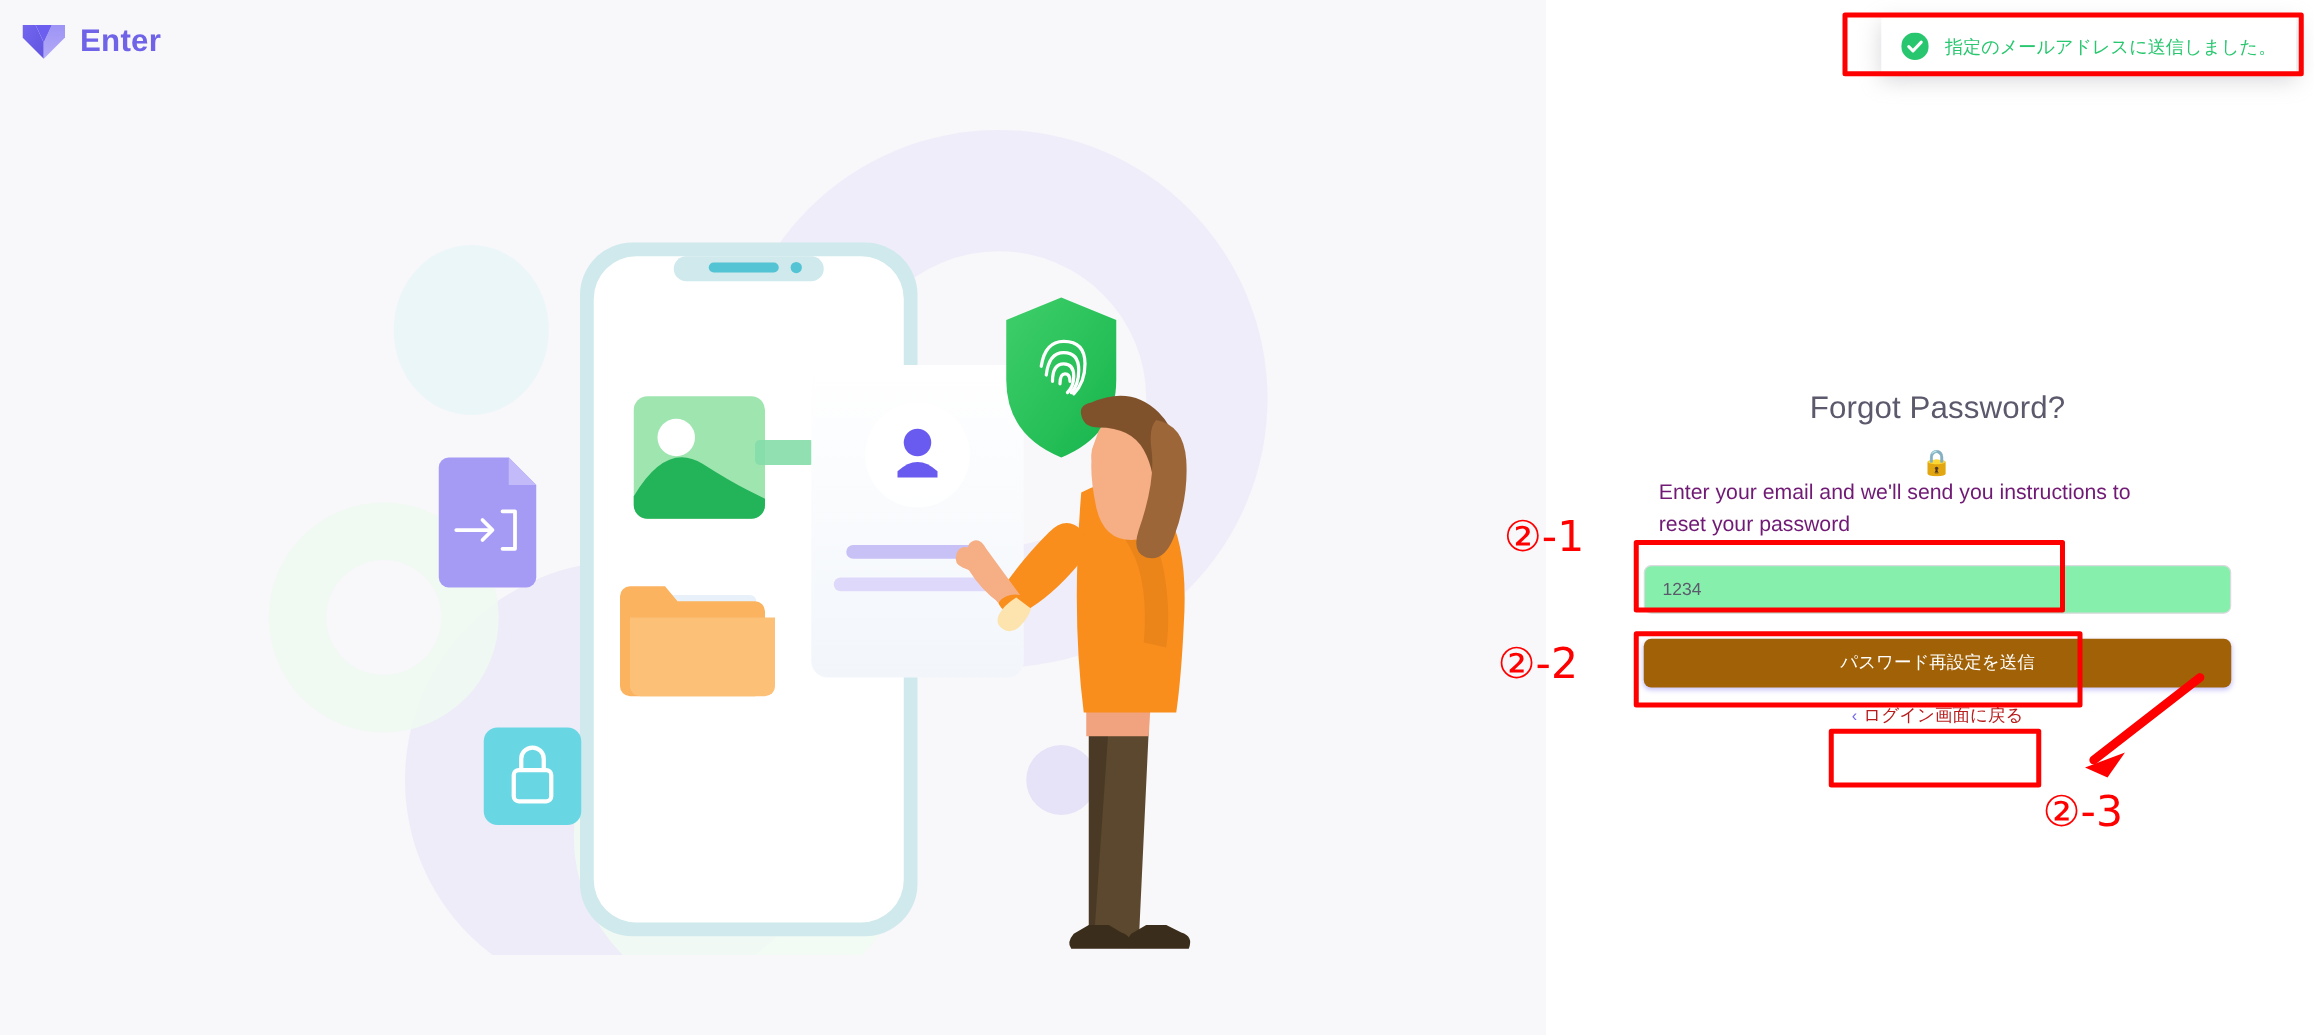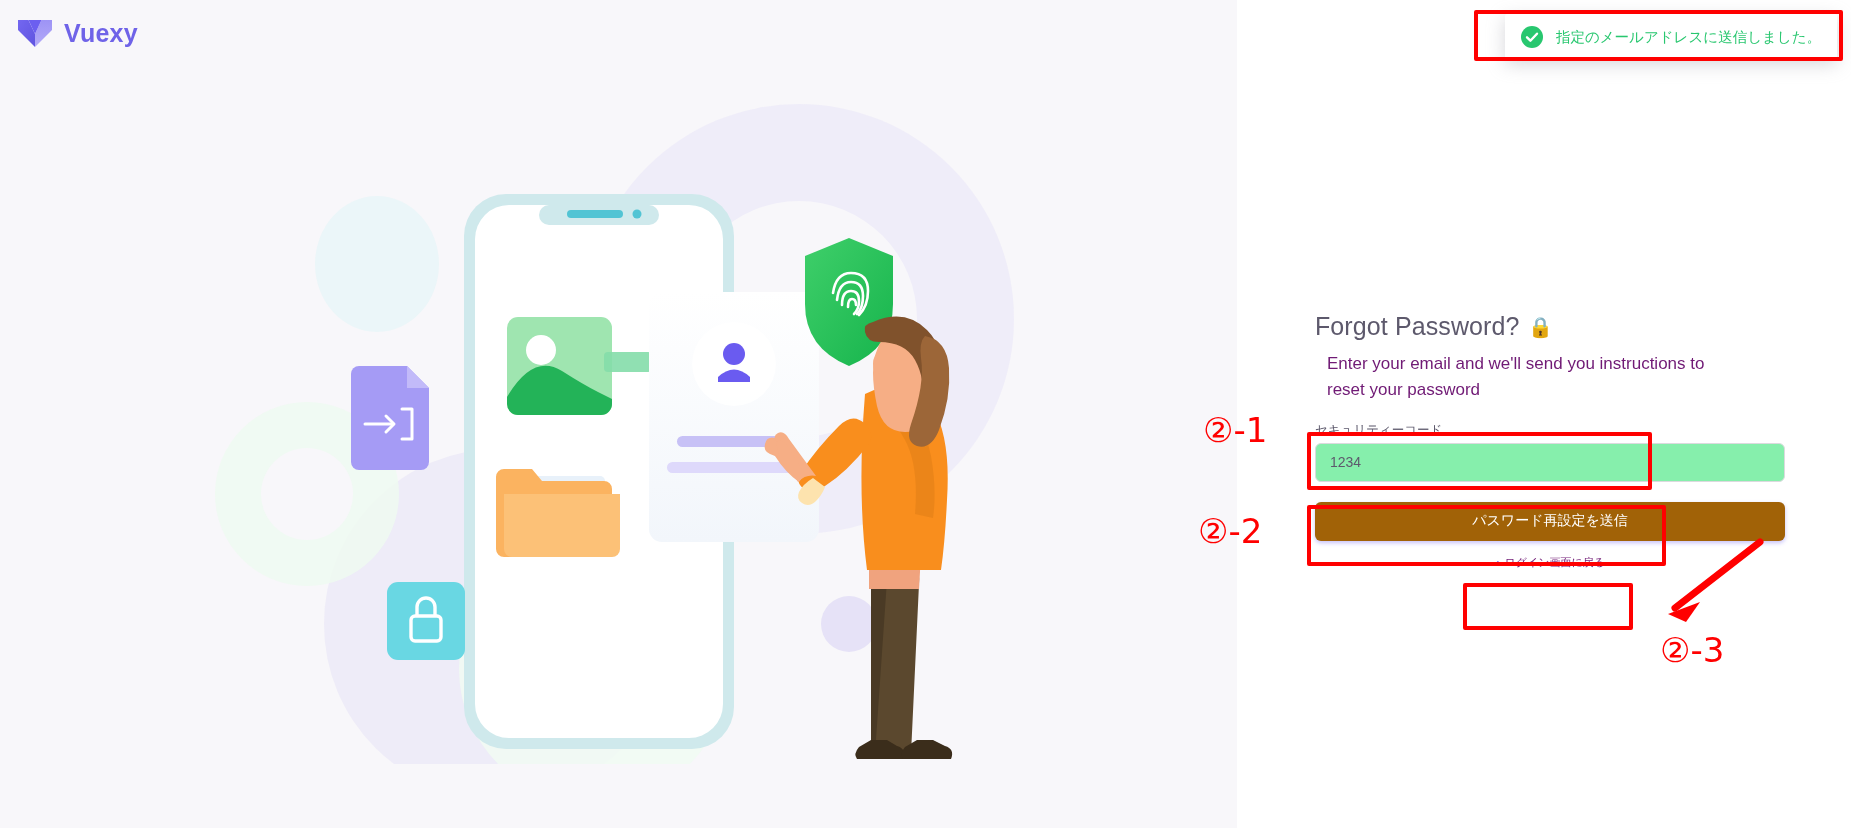--- a/index.html
+++ b/index.html
@@ -69,22 +69,22 @@
     width: 470px;
   }
 
   .form-title {
     font-size: 25px;
     font-weight: 400;
     color: #5d596c;
     letter-spacing: .1px;
     display: flex;
     align-items: center;
-    gap: 9px;
-    margin-bottom: 10px;
+    gap: 20px;
+    flex-direction: column;
   }
   .lock-emoji { font-size: 20px; line-height: 1; }
 
   .form-sub {
     font-size: 17px;
     line-height: 1.52;
     color: #701a75;
     margin-bottom: 19px;
     max-width: 400px;
     margin-left: 12px;
@@ -127,22 +127,22 @@
   }
 
   .back-row {
     margin-top: 14px;
     display: flex;
     align-items: center;
     justify-content: center;
     gap: 5px;
   }
   .back-link {
-    font-size: 11px;
-    color: #701a75;
+    font-size: 14px;
+    color: #b91c1c;
     text-decoration: none;
     cursor: pointer;
   }
   .chev-left {
     color: #7367f0;
     font-size: 13px;
     line-height: 1;
   }
 
   
@@ -206,21 +206,21 @@
           </linearGradient>
           <linearGradient id="vg2" x1="0" y1="0" x2="0" y2="1">
             <stop offset="0%" stop-color="#9d93f5"></stop>
               <stop offset="100%" stop-color="#b4abf8"></stop>
           </linearGradient>
         </defs>
         <path d="M0 2 L10.5 2 L17 16 L17 29 L0 12 Z" fill="url(#vg1)"></path>
         <path d="M34 2 L23.5 2 L17 16 L17 29 L34 12 Z" fill="url(#vg2)"></path>
         <path d="M10.5 2 L23.5 2 L17 16 Z" fill="#6c5ff0"></path>
       </svg>
-      <span class="brand-name">Vuexy</span>
+      <span class="brand-name">Enter</span>
     </div>
 
     <div class="illus-wrap">
       <svg class="illus" viewBox="0 0 840 700">
         <defs>
           <linearGradient id="cardg" x1="0" y1="0" x2="0" y2="1">
             <stop offset="0%" stop-color="#ffffff"></stop>
               <stop offset="100%" stop-color="#f2f6fb"></stop>
           </linearGradient>
           <linearGradient id="shieldg" x1="0" y1="0" x2="1" y2="1">
@@ -339,21 +339,20 @@
 
       <h1 class="form-title">
         <span>Forgot Password?</span>
         <span class="lock-emoji">🔒</span>
       </h1>
 
       <p class="form-sub">Enter your email and we'll send you instructions to reset your password</p>
 
 
       <div class="field">
-        <label class="field-label">セキュリティーコード</label>
         <input class="field-input" type="text" value="1234" style="">
       </div>
 
       <button class="submit-btn">パスワード再設定を送信</button>
 
       <div class="back-row">
         <span class="chev-left">‹</span>
         <a class="back-link">ログイン画面に戻る</a>
       </div>
     </div>
@@ -366,21 +365,21 @@
     <div class="anno-box" style="left:1307px; top:432px; width:345px; height:58px;"></div>
 
     <div class="anno-box" style="left:1307px; top:505px; width:359px; height:61px;"></div>
 
     <div class="anno-box" style="left:1463px; top:583px; width:170px; height:47px;"></div>
 
     <div class="anno-label" style="left:1203px; top:413px;">②-1</div>
 
     <div class="anno-label" style="left:1198px; top:514px;">②-2</div>
 
-    <div class="anno-label" style="left:1634px; top:633px;margin-left:26px;">②-3</div>
+    <div class="anno-label" style="left:1634px; top:633px;">②-3</div>
 
     <svg class="anno-arrow" style="left:1630px; top:530px; width:160px; height:110px;" viewBox="0 0 160 110">
       <path d="M130 12 L45 78" stroke="#ff0000" stroke-width="7" stroke-linecap="round" fill="none"></path>
       <path d="M38 84 L70 72 L56 92 Z" fill="#ff0000"></path>
     </svg>
   </div>
 
 </div>
 
 </body></html>

